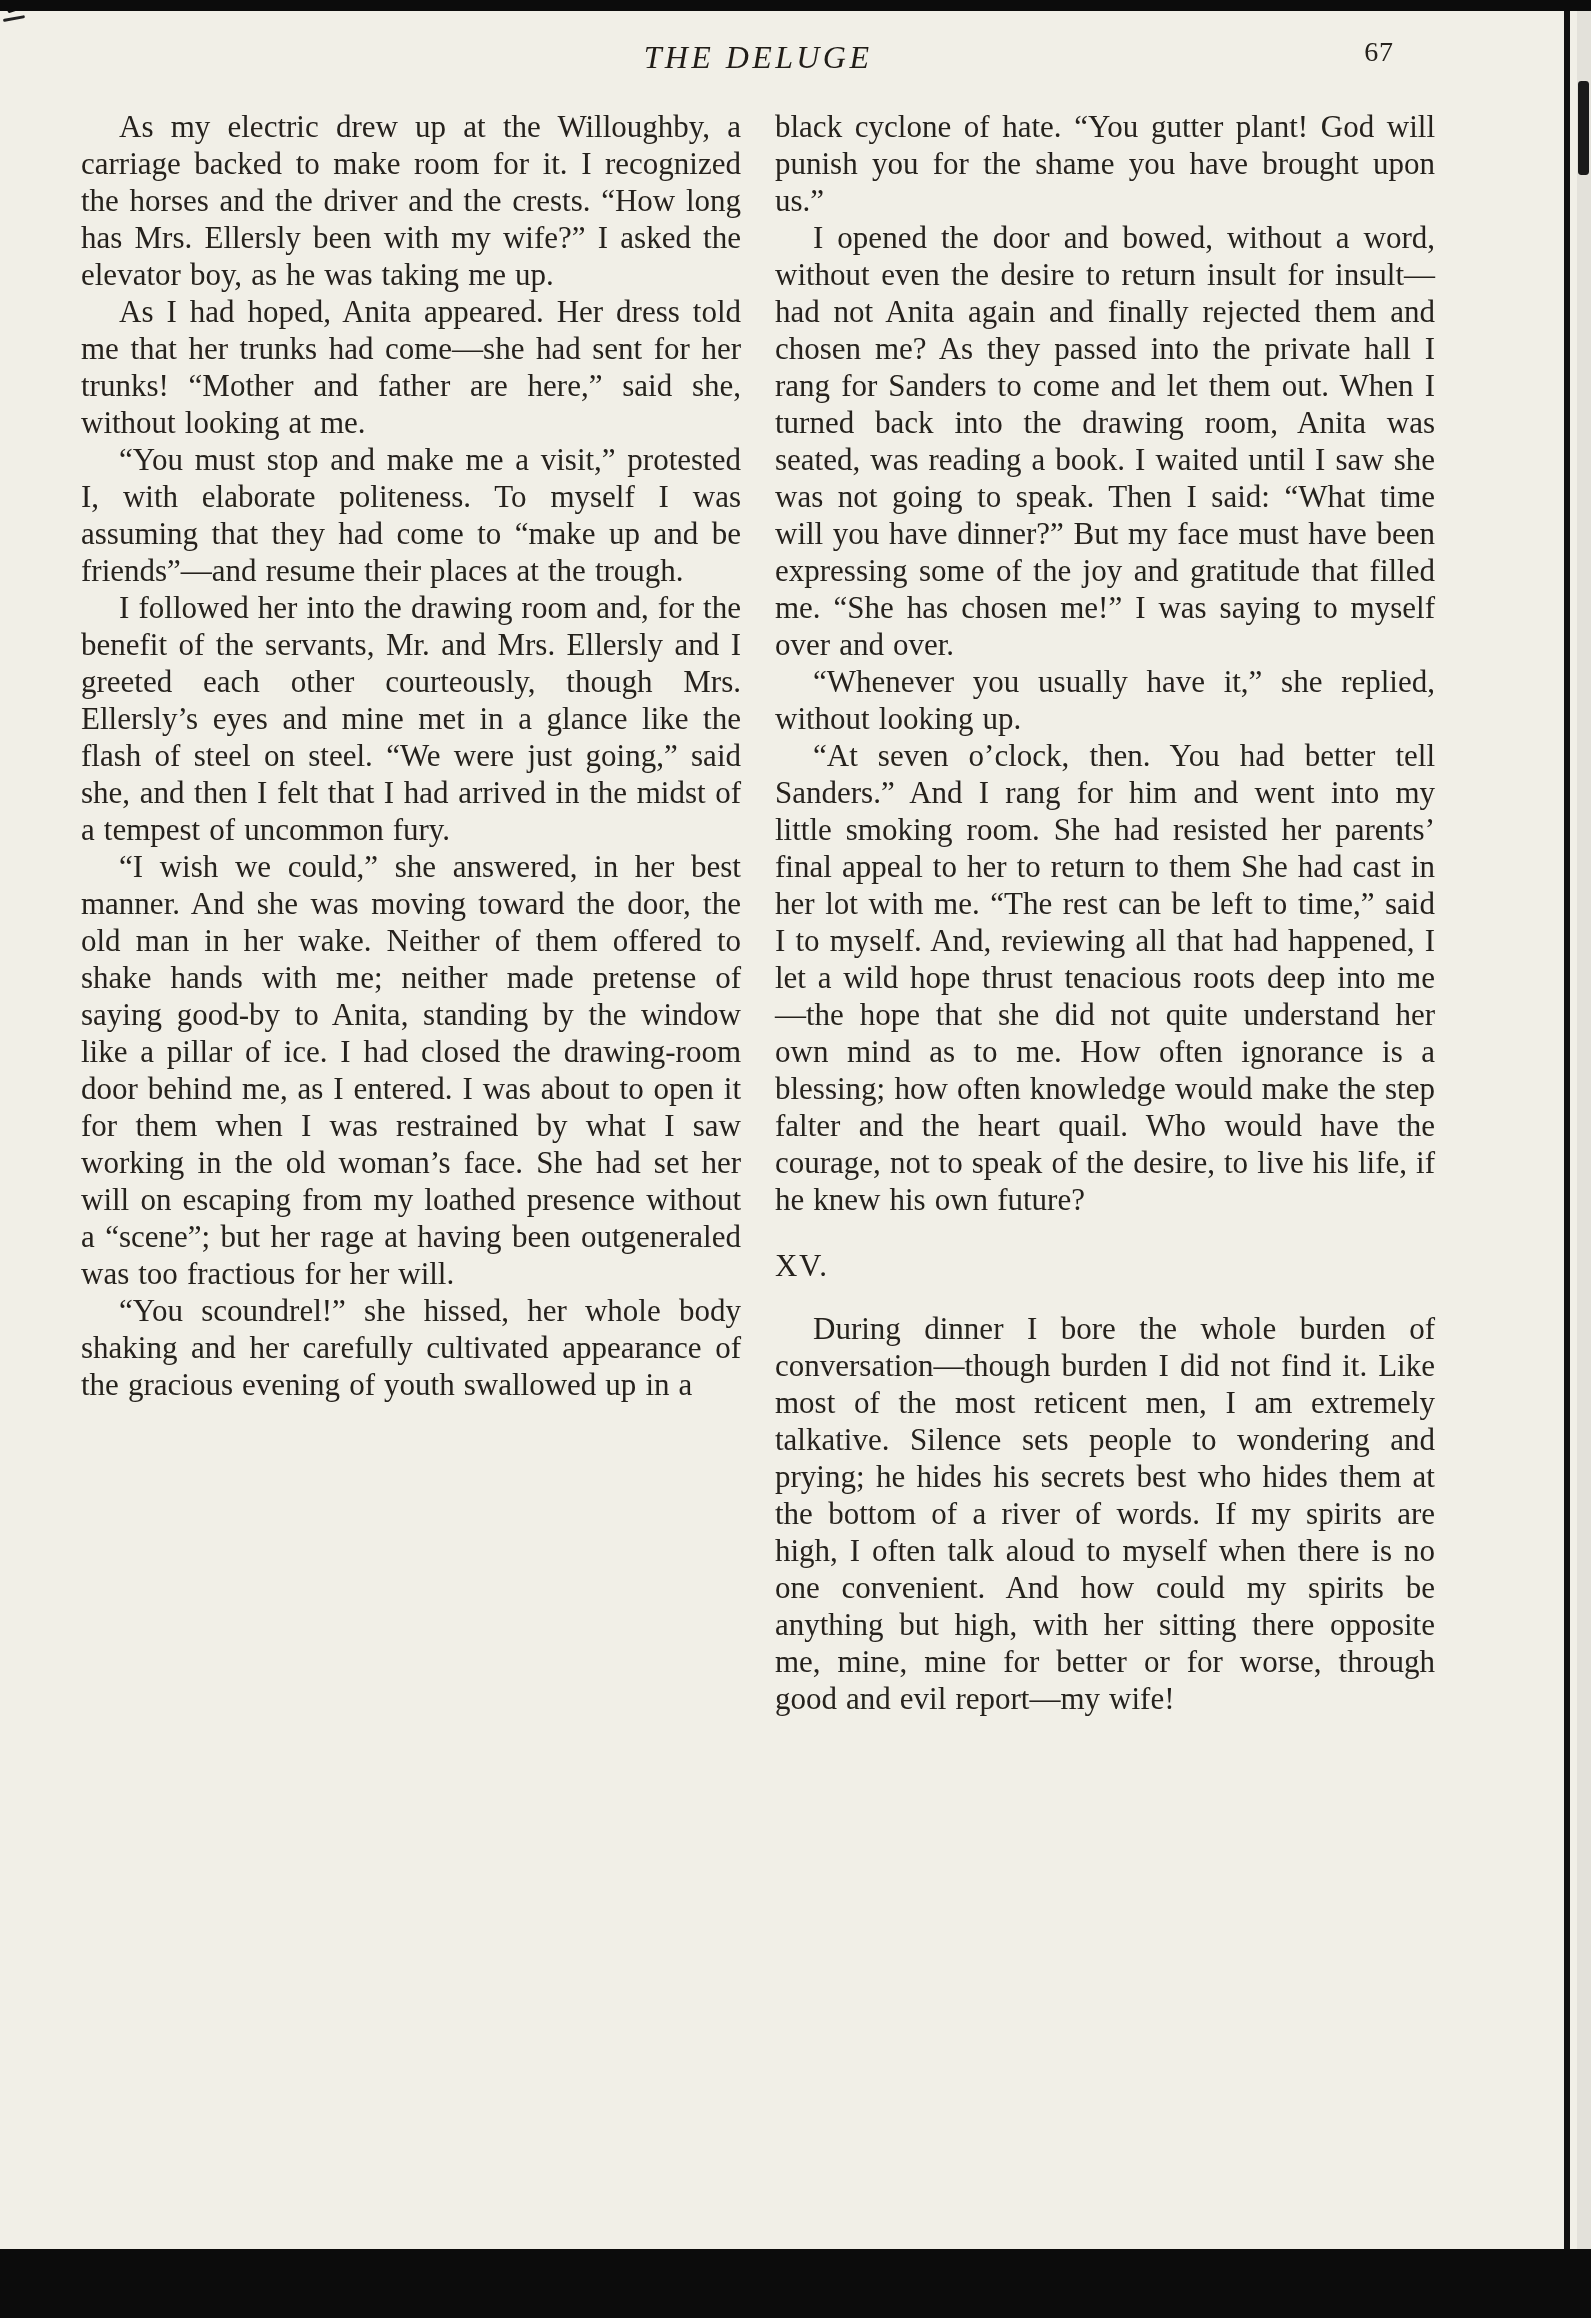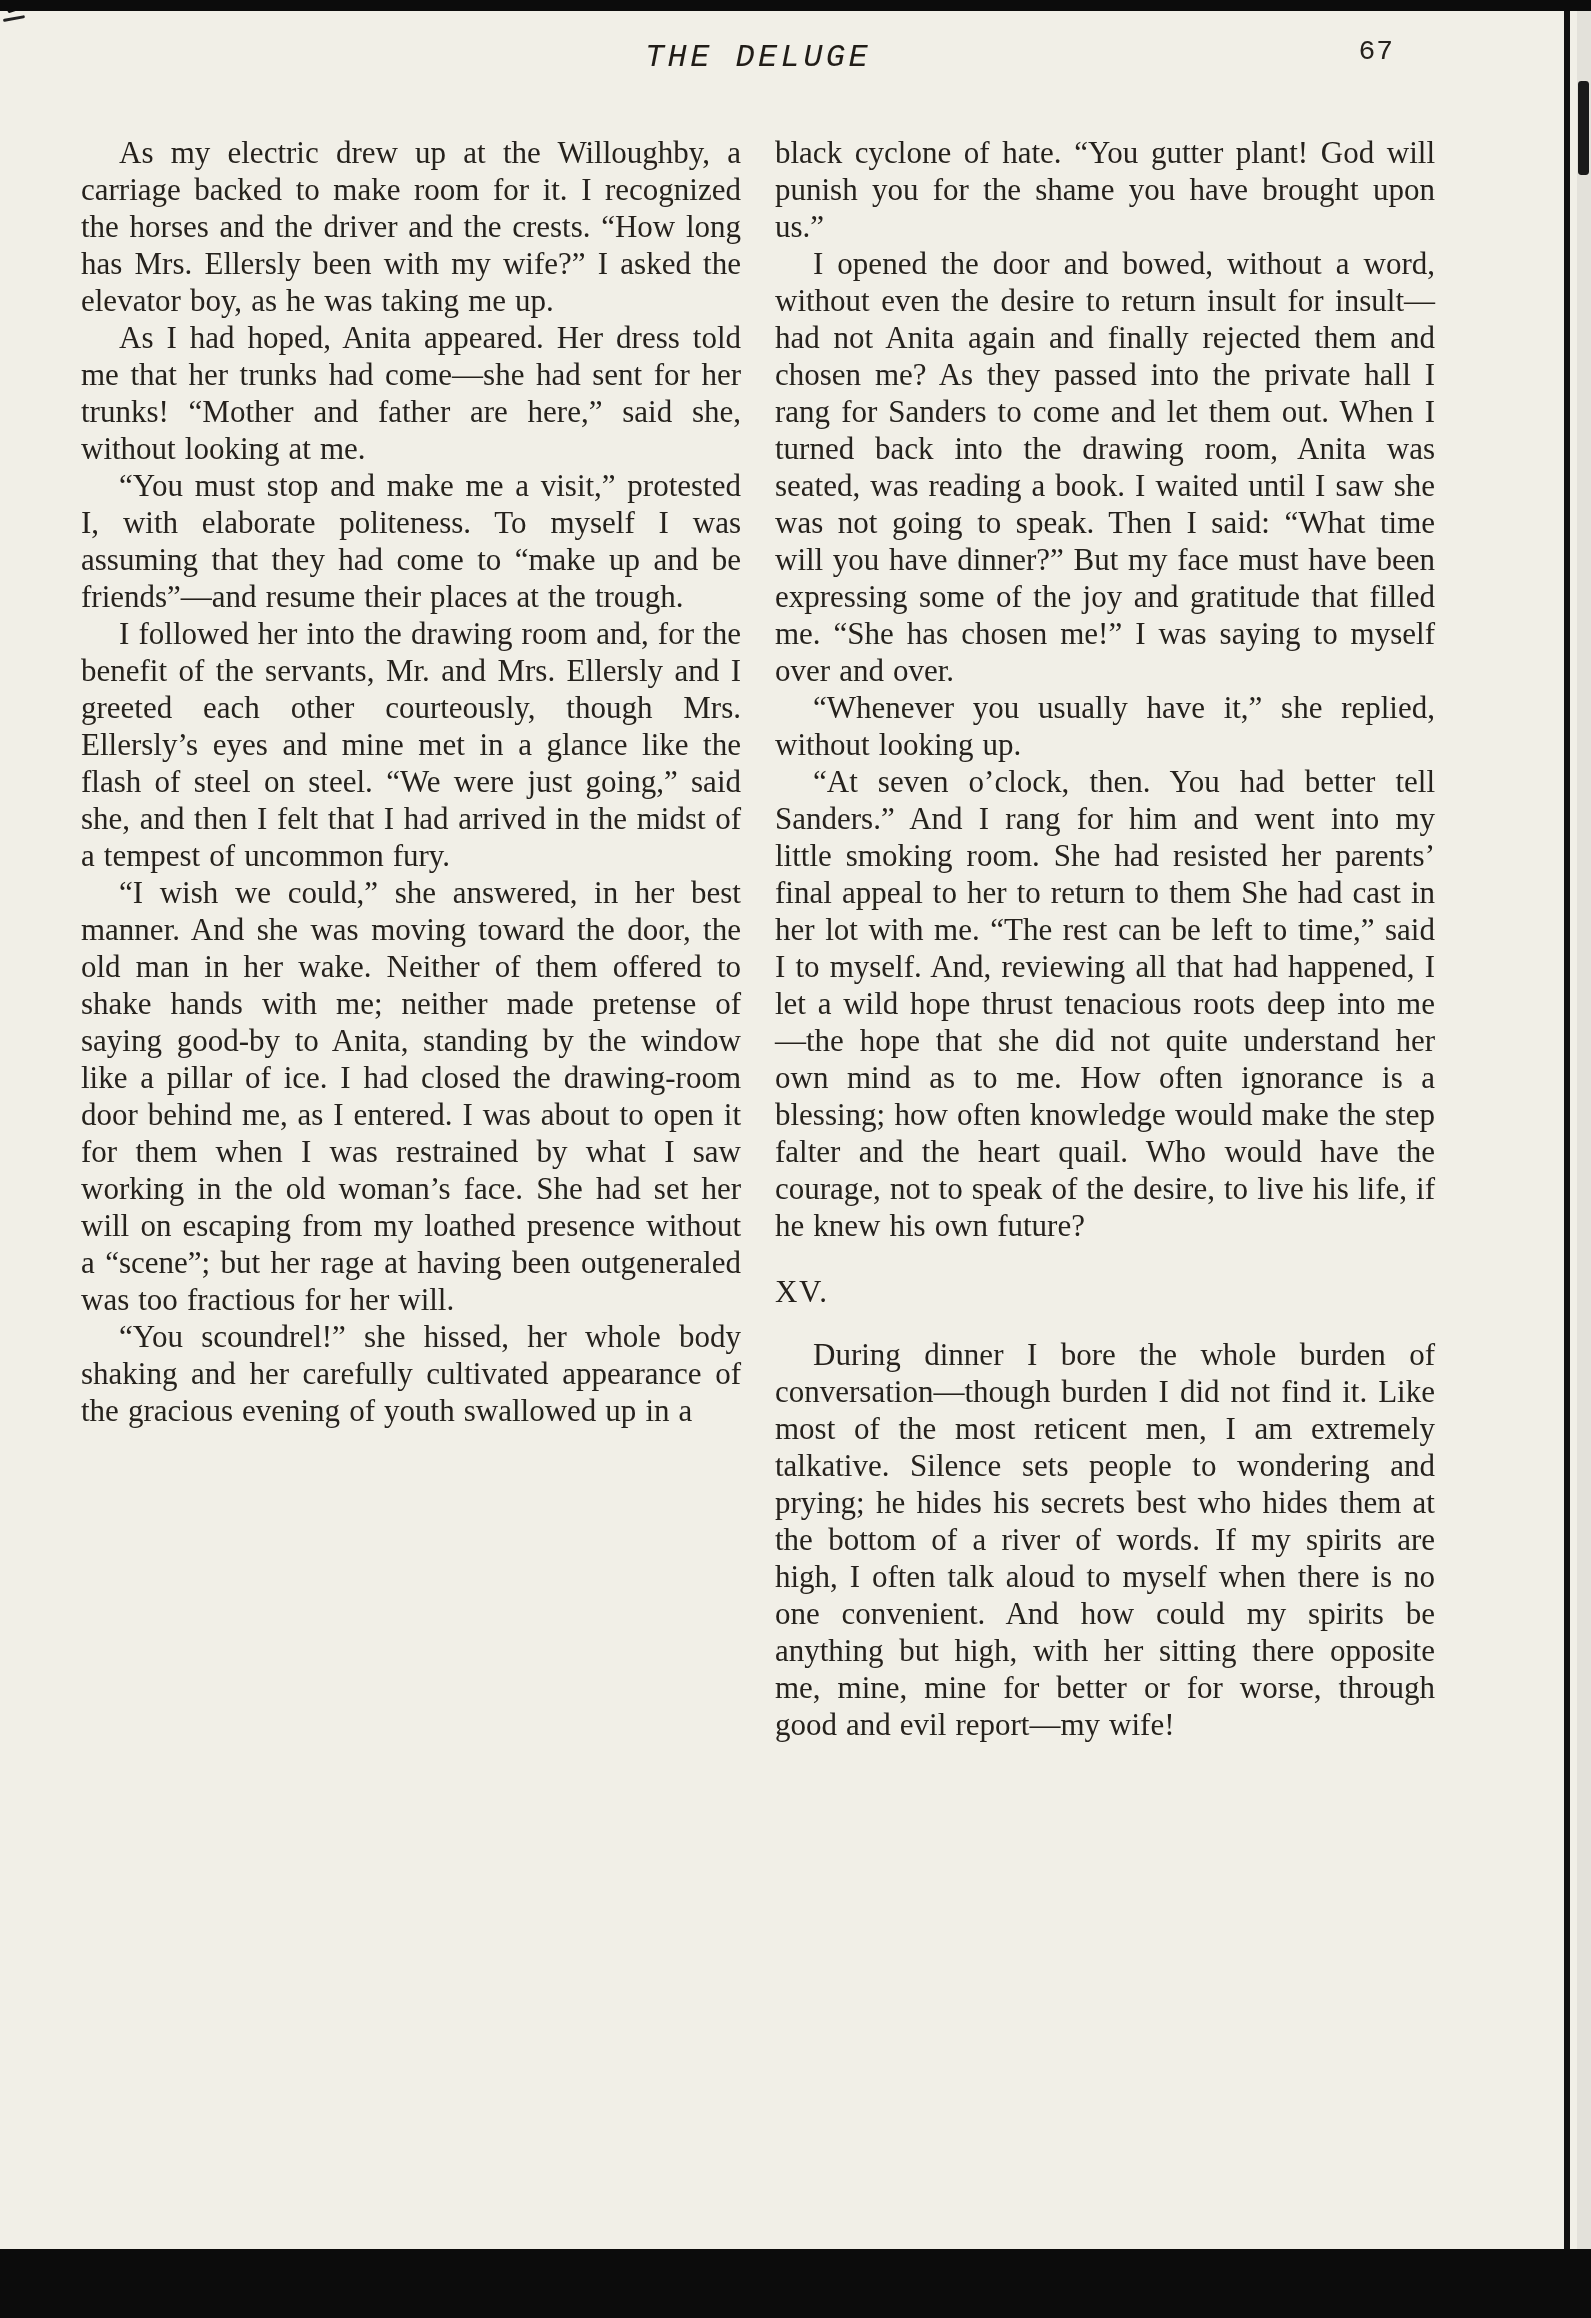--- a/index.html
+++ b/index.html
@@ -54,21 +54,20 @@
       box-sizing: border-box;
       width: 100%;
       height: 100%;
       padding: 39px 157px 0 81px;
     }
     .running-head {
       position: relative;
       text-align: center;
       height: 49px;
       margin-bottom: 20.4px;
-      font-family: Liberation Mono, monospace;
     }
     .head-title {
       font-style: italic;
       font-size: 32px;
       letter-spacing: 3.4px;
       color: #211d18;
     }
     .page-number {
       position: absolute;
       top: -3.4px;
@@ -81,21 +80,20 @@
       display: flex;
       gap: 34px;
       align-items: flex-start;
     }
     .column {
       flex: 1 1 0;
       font-size: 31px;
       line-height: 37px;
       text-align: justify;
       word-spacing: 1.3px;
-      margin-top: 26px;
     }
     .column p {
       margin: 0;
       text-indent: 38px;
     }
     .column p.no-indent {
       text-indent: 0;
     }
     .chapter-heading {
       margin: 29px 0 25.5px 0;

